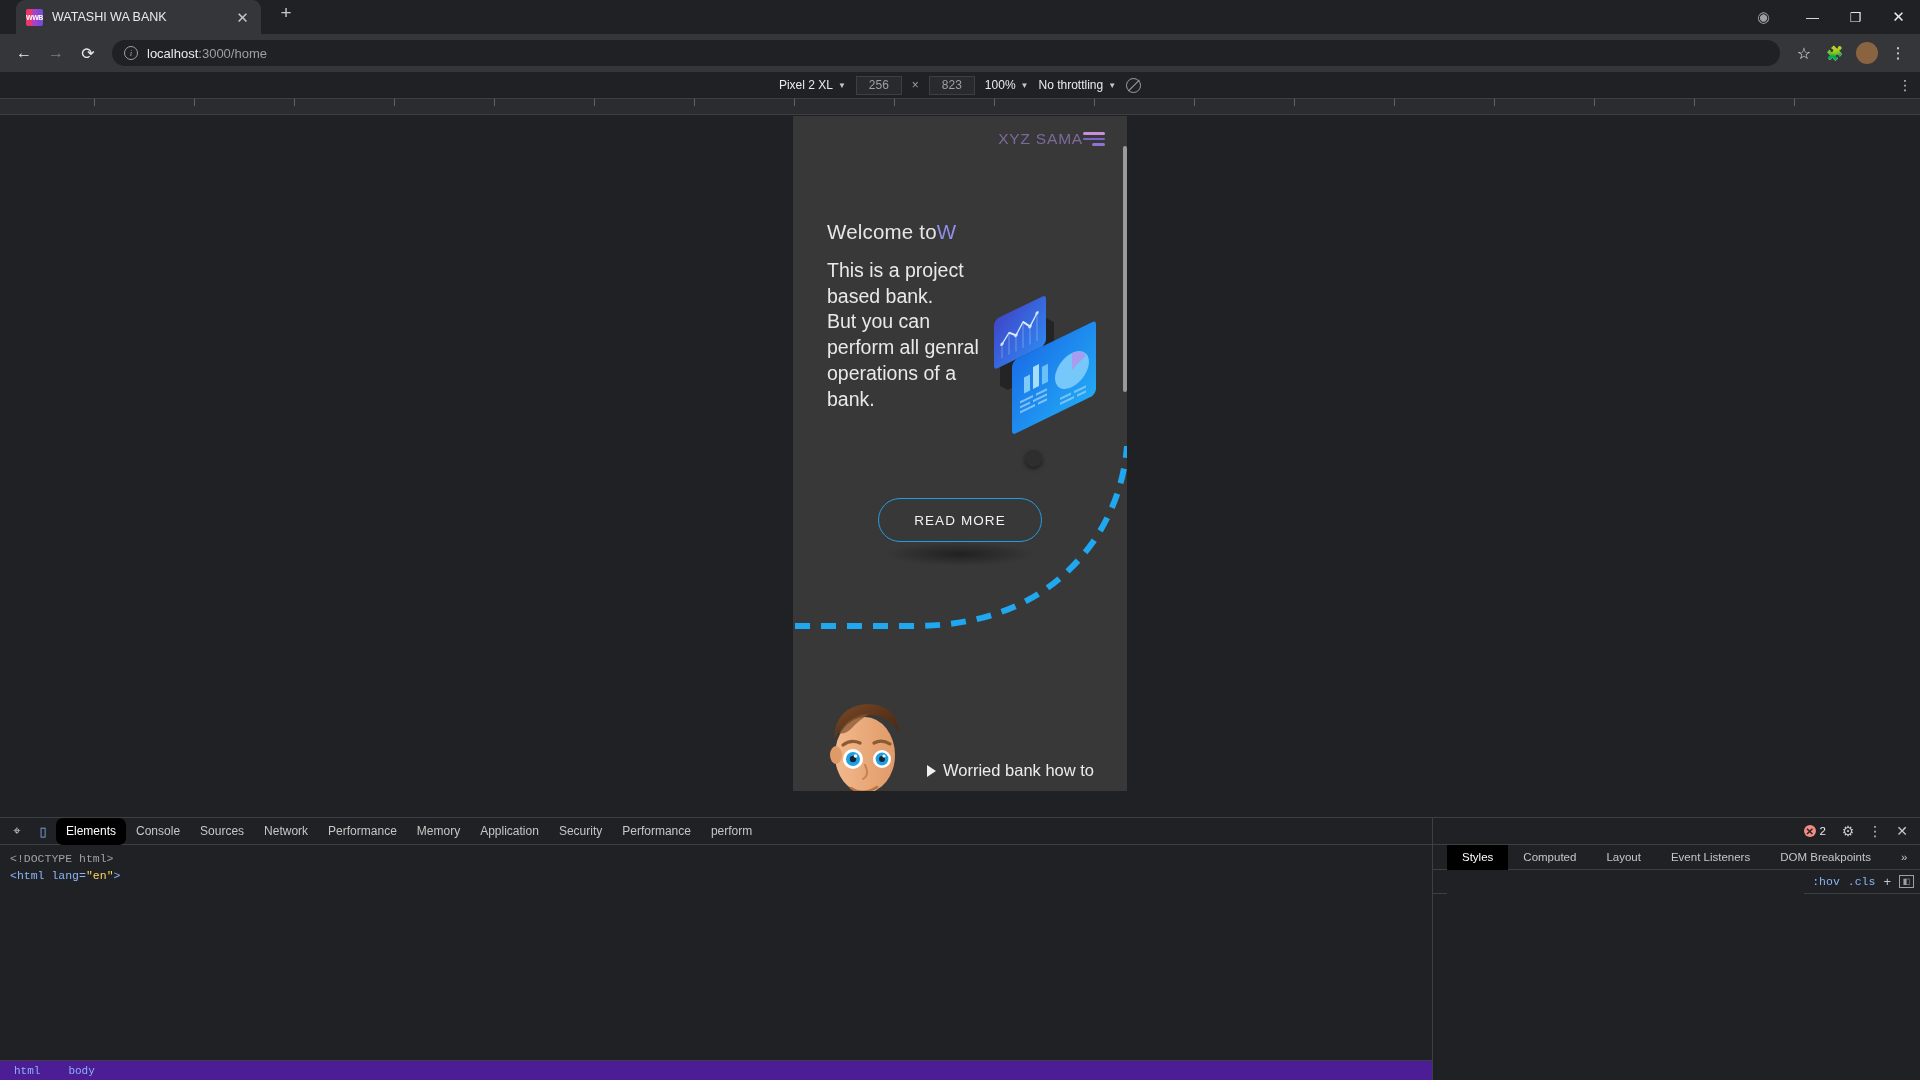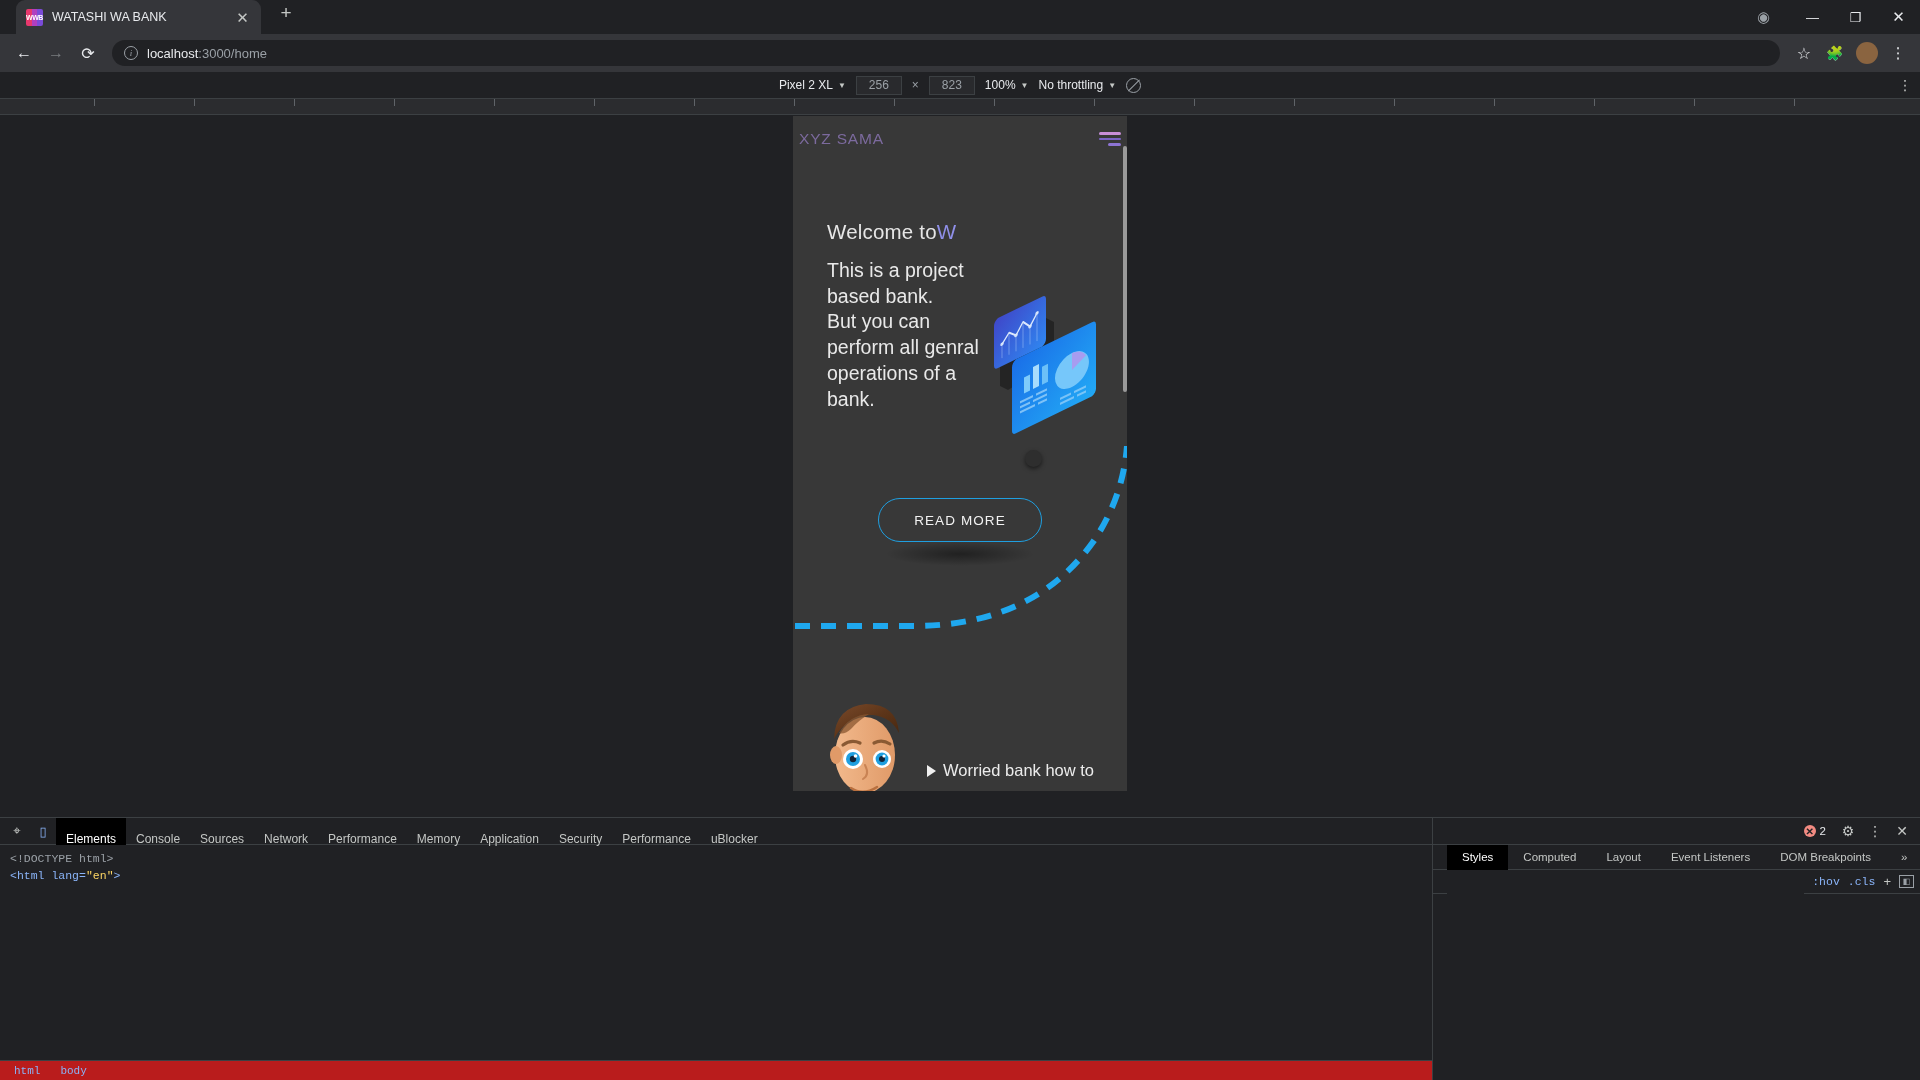--- a/index.html
+++ b/index.html
@@ -120,21 +120,21 @@
   .ruler-tick {
     position: absolute; top: 0; width: 1px; height: 7px; background: #5f6368;
   }
   .device {
     position: absolute; top: 17px; width: 334px; height: 675px;
     background: #383838; overflow: hidden;
   }
 
   .page-header {
     height: 46px; display: flex; align-items: center;
-    justify-content: space-between; padding: 0 6px;
+    justify-content: flex-end; padding: 0 22px;
   }
   .brand {
     color: #7c6a9e; font-size: 15.5px; letter-spacing: 0.8px;
   }
   .hamburger { display: flex; flex-direction: column; gap: 3px; align-items: flex-end; }
   .hamburger span { display: block; height: 2.5px; border-radius: 2px; }
   .hb1 { width: 22px; background: #c98fd8; }
   .hb2 { width: 22px; background: #7b63c7; }
   .hb3 { width: 13px; background: #8d74d4; }
 
@@ -200,35 +200,35 @@
   .dt-tabbar {
     height: 27px; background: #202124; border-bottom: 1px solid #3c4043;
     display: flex; align-items: center; padding-left: 4px; position: relative;
   }
   .dt-tool-ic {
     width: 26px; height: 26px; display: flex; align-items: center;
     justify-content: center; color: #c4c7c5; font-size: 13px;
   }
   .dt-tool-ic.active { color: #8ab4f8; }
   .dt-tab {
-    padding: 8px 10px; height: 27px; line-height: 27px;
-    font-size: 12px; color: #c4c7c5; white-space: nowrap;
+    padding: 0 10px; height: 27px; line-height: 27px;
+    font-size: 12px; color: #c4c7c5; white-space: nowrap; border-radius: 7px;
   }
   .dt-tab.sel { background: #000; color: #fff; }
   .dt-dom {
     flex: 1; background: #202124; padding: 6px 10px;
     font-family: "Liberation Mono", monospace; font-size: 11.5px;
     color: #9aa0a6; line-height: 1.45;
   }
   .dom-tag { color: #8ab4f8; }
   .dom-val { color: #fdd663; }
   .dom-doctype { color: #9aa0a6; }
   .breadcrumb {
-    height: 20px; background: #b91c1c; border-top: 1px solid #3c4043;
-    display: flex; align-items: center; padding-left: 6px; gap: 4px;
+    height: 20px; background: #4c1d95; border-top: 1px solid #3c4043;
+    display: flex; align-items: center; padding-left: 6px; gap: 12px;
   }
   .crumb { font-size: 11px; color: #8ab4f8; padding: 0 8px; font-family: "Liberation Mono", monospace; }
 
   .dt-right {
     width: 488px; border-left: 1px solid #3c4043;
     display: flex; flex-direction: column; background: #202124;
   }
   .dt-top-ctrl {
     height: 27px; display: flex; align-items: center; justify-content: flex-end;
     padding-right: 6px; gap: 3px; border-bottom: 1px solid #3c4043;
@@ -470,21 +470,21 @@
         <div class="dt-tool-ic active">▯</div>
         <div class="dt-tab sel">Elements</div>
         <div class="dt-tab">Console</div>
         <div class="dt-tab">Sources</div>
         <div class="dt-tab">Network</div>
         <div class="dt-tab">Performance</div>
         <div class="dt-tab">Memory</div>
         <div class="dt-tab">Application</div>
         <div class="dt-tab">Security</div>
         <div class="dt-tab">Performance</div>
-        <div class="dt-tab">uBlocker</div>
+        <div class="dt-tab">perform</div>
       </div>
       <div class="dt-dom">
         <div class="dom-doctype">&lt;!DOCTYPE html&gt;</div>
         <div><span class="dom-tag">&lt;html lang=</span><span class="dom-val">"en"</span><span class="dom-tag">&gt;</span></div>
       </div>
       <div class="breadcrumb">
         <div class="crumb">html</div>
         <div class="crumb">body</div>
       </div>
     </div>

